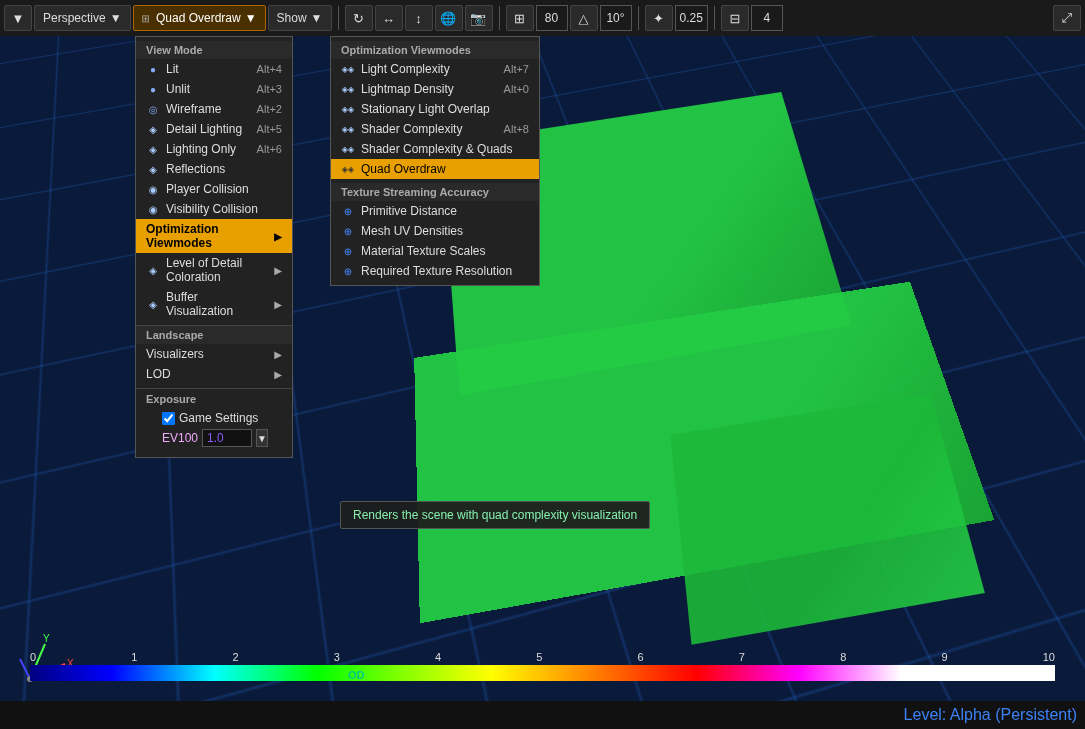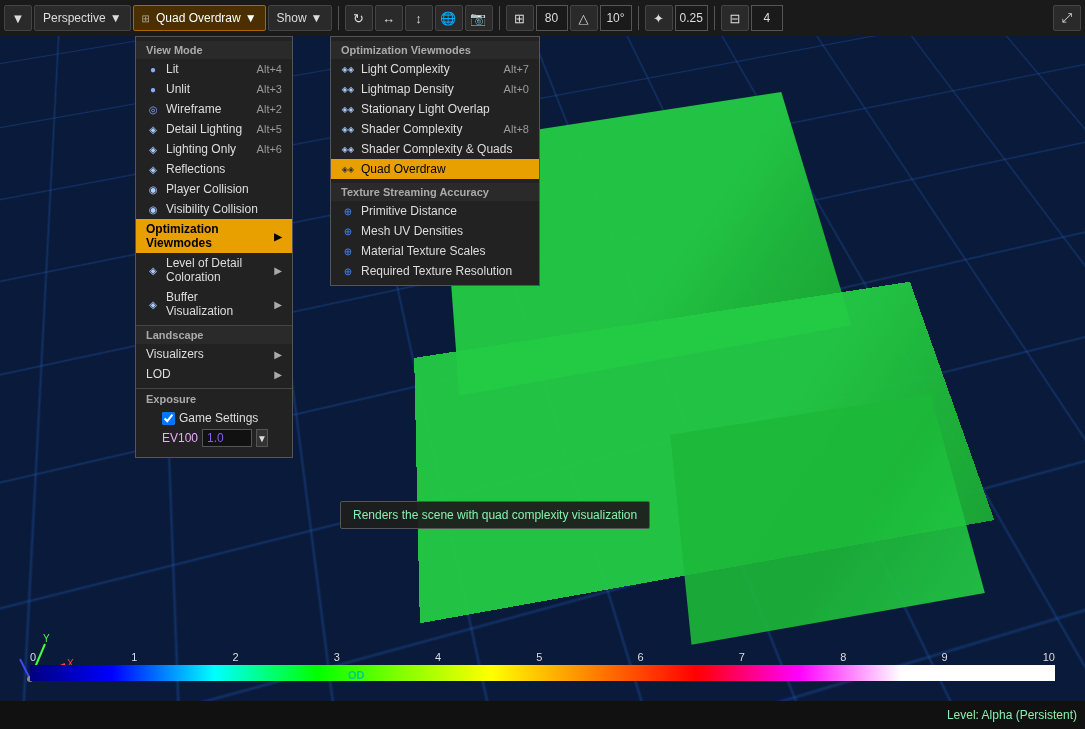--- a/index.html
+++ b/index.html
@@ -267,22 +267,22 @@
       height: 28px;
       background: #111;
       display: flex;
       align-items: center;
       justify-content: flex-end;
       padding: 0 8px;
       z-index: 100;
     }
 
     .status-text {
-      color: #86efac;
-      font-size: 12px;
+      color: #3b82f6;
+      font-size: 16px;
     }
 
     
     #axis-indicator {
       position: absolute;
       bottom: 35px;
       left: 15px;
       width: 60px;
       height: 60px;
       z-index: 100;

